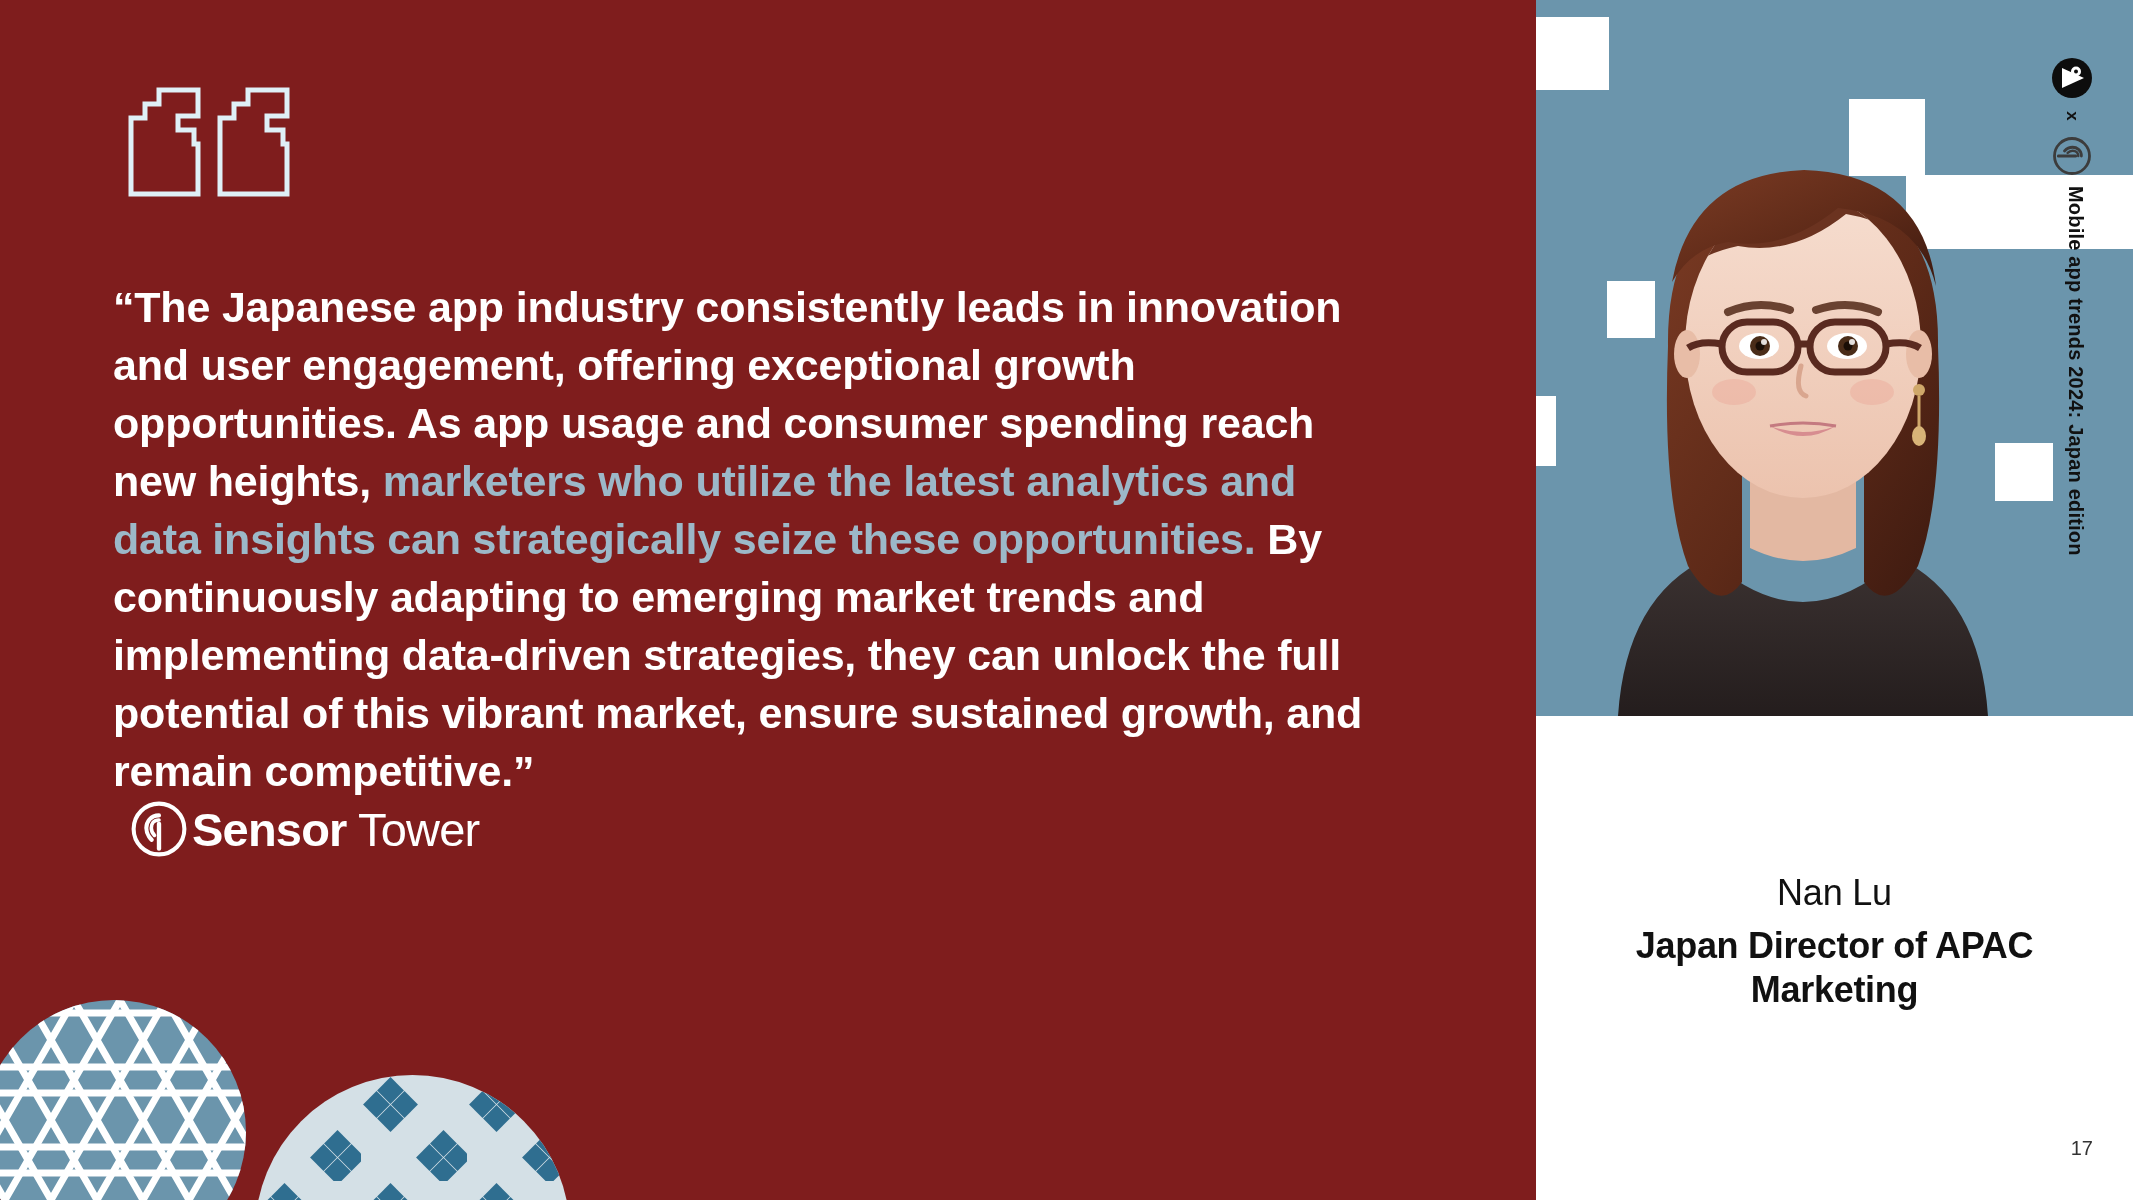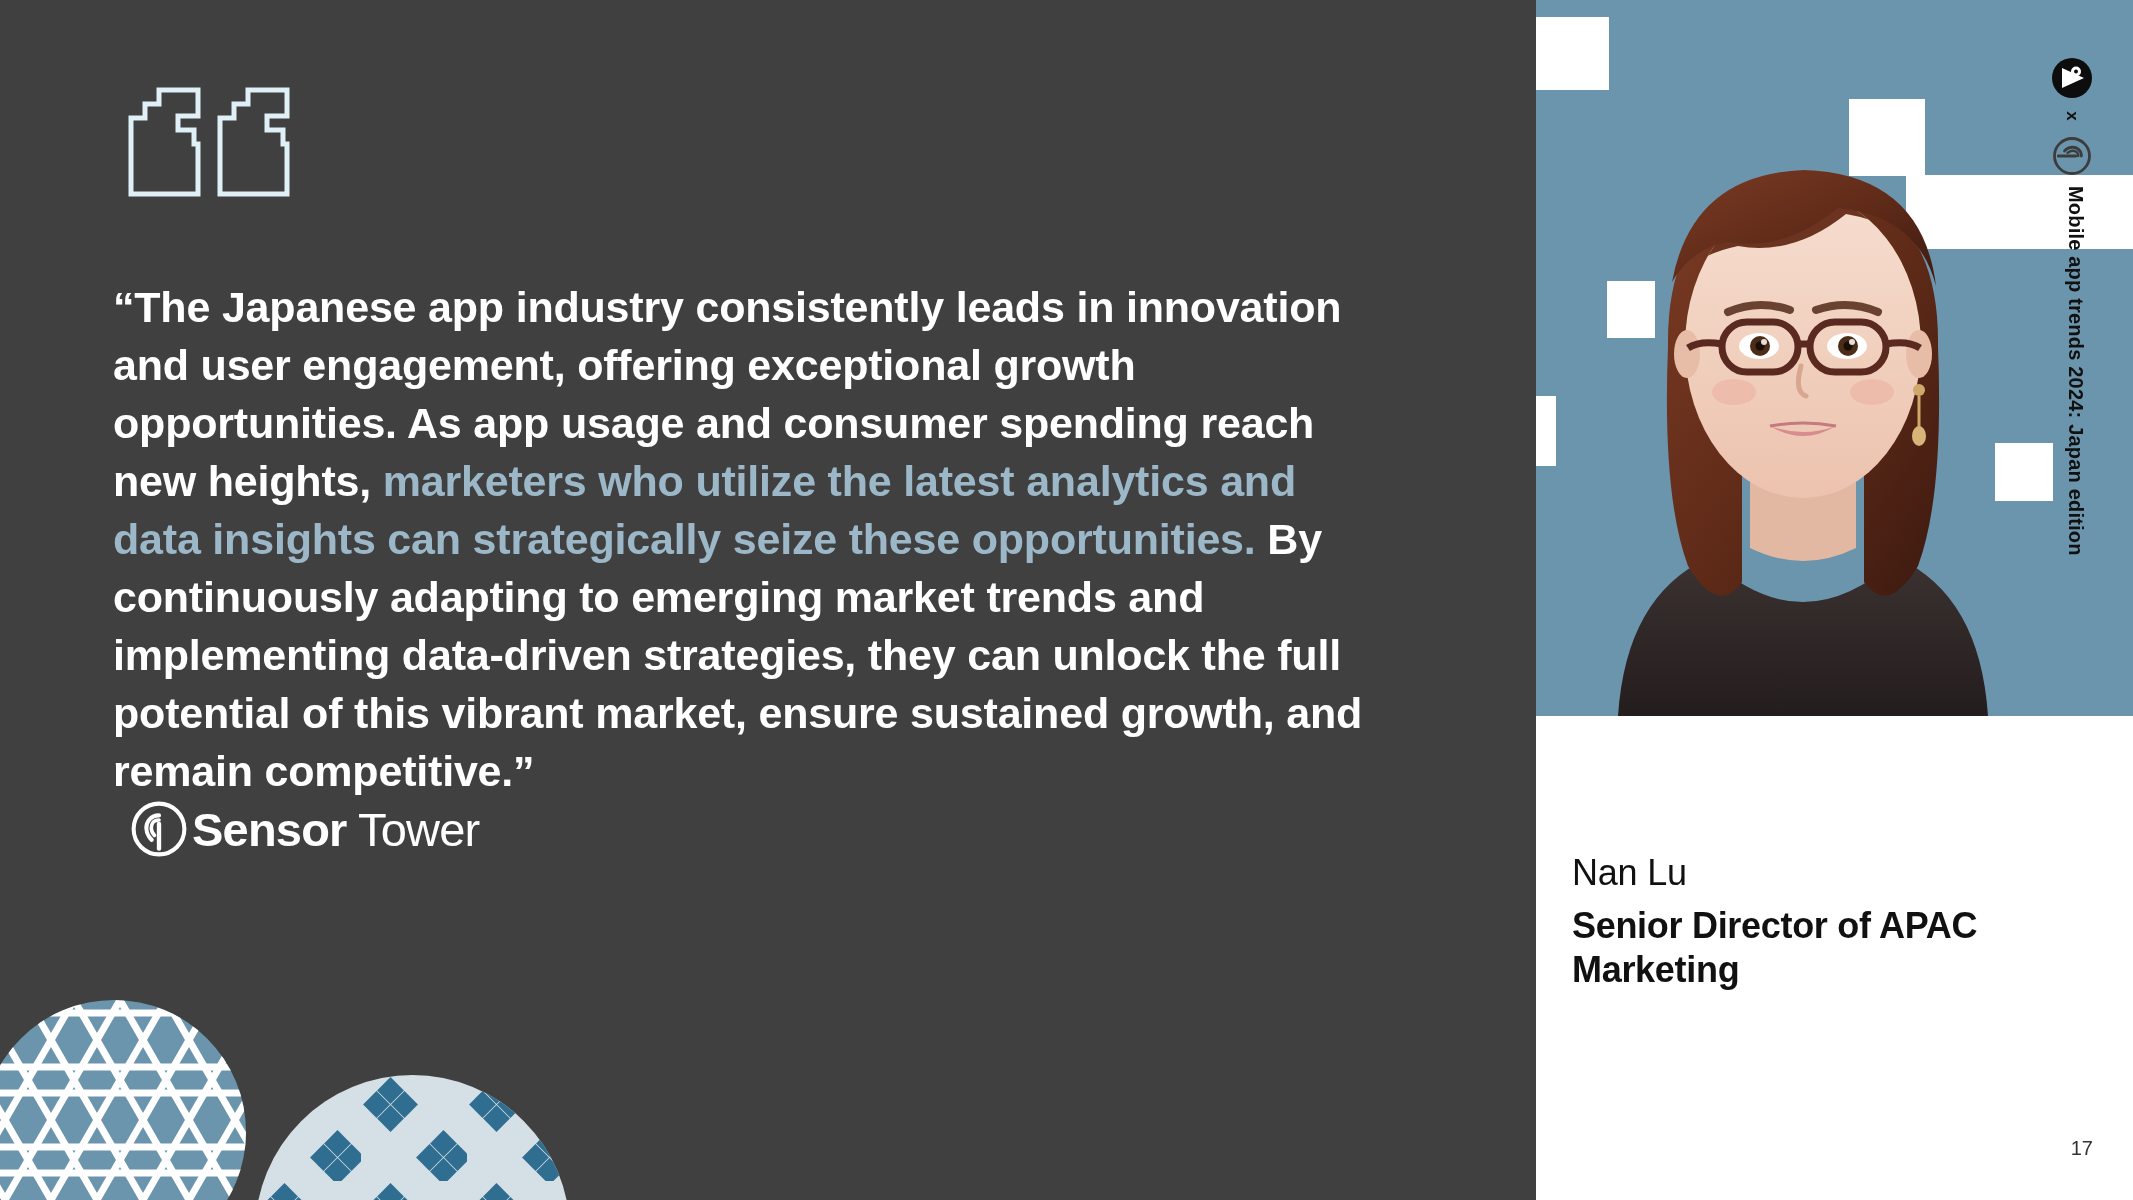--- a/index.html
+++ b/index.html
@@ -19,21 +19,21 @@
     overflow: hidden;
     background: #336a88;
   }
 
   
   .left-panel {
     position: absolute;
     left: 0; top: 0;
     width: 1536px;
     height: 1200px;
-    background: #404040;
+    background: #7f1d1d;
     overflow: hidden;
   }
 
   
   .deco-circle-lattice {
     position: absolute;
     left: -18px;
     top: 1000px;
     width: 264px;
     height: 264px;
@@ -177,23 +177,23 @@
     font-size: 20px;
     font-weight: 700;
     letter-spacing: 0.2px;
     white-space: nowrap;
   }
 
   
   .speaker {
     position: absolute;
     left: 0;
-    top: 852px;
+    top: 872px;
     width: 597px;
-    text-align: left;
+    text-align: center;
     padding: 0 36px;
     box-sizing: border-box;
   }
   .speaker-name {
     margin: 0;
     color: #111111;
     font-size: 36px;
     font-weight: 400;
     line-height: 1.18;
     letter-spacing: -0.2px;
@@ -388,20 +388,20 @@
               <rect x="29.6" y="24" width="4.8" height="32" rx="2.2" fill="#3c3c3c"></rect>
             </g>
           </svg>
         </span>
         <span class="rail-title">Mobile app trends 2024: Japan edition</span>
       </div>
     </div>
 
     <div class="speaker">
       <p class="speaker-name">Nan Lu</p>
-      <p class="speaker-role">Senior Director of APAC Marketing</p>
+      <p class="speaker-role">Japan Director of APAC Marketing</p>
     </div>
 
     <div class="page-number">17</div>
 
   </div>
 
 </div>
 
 </body></html>

